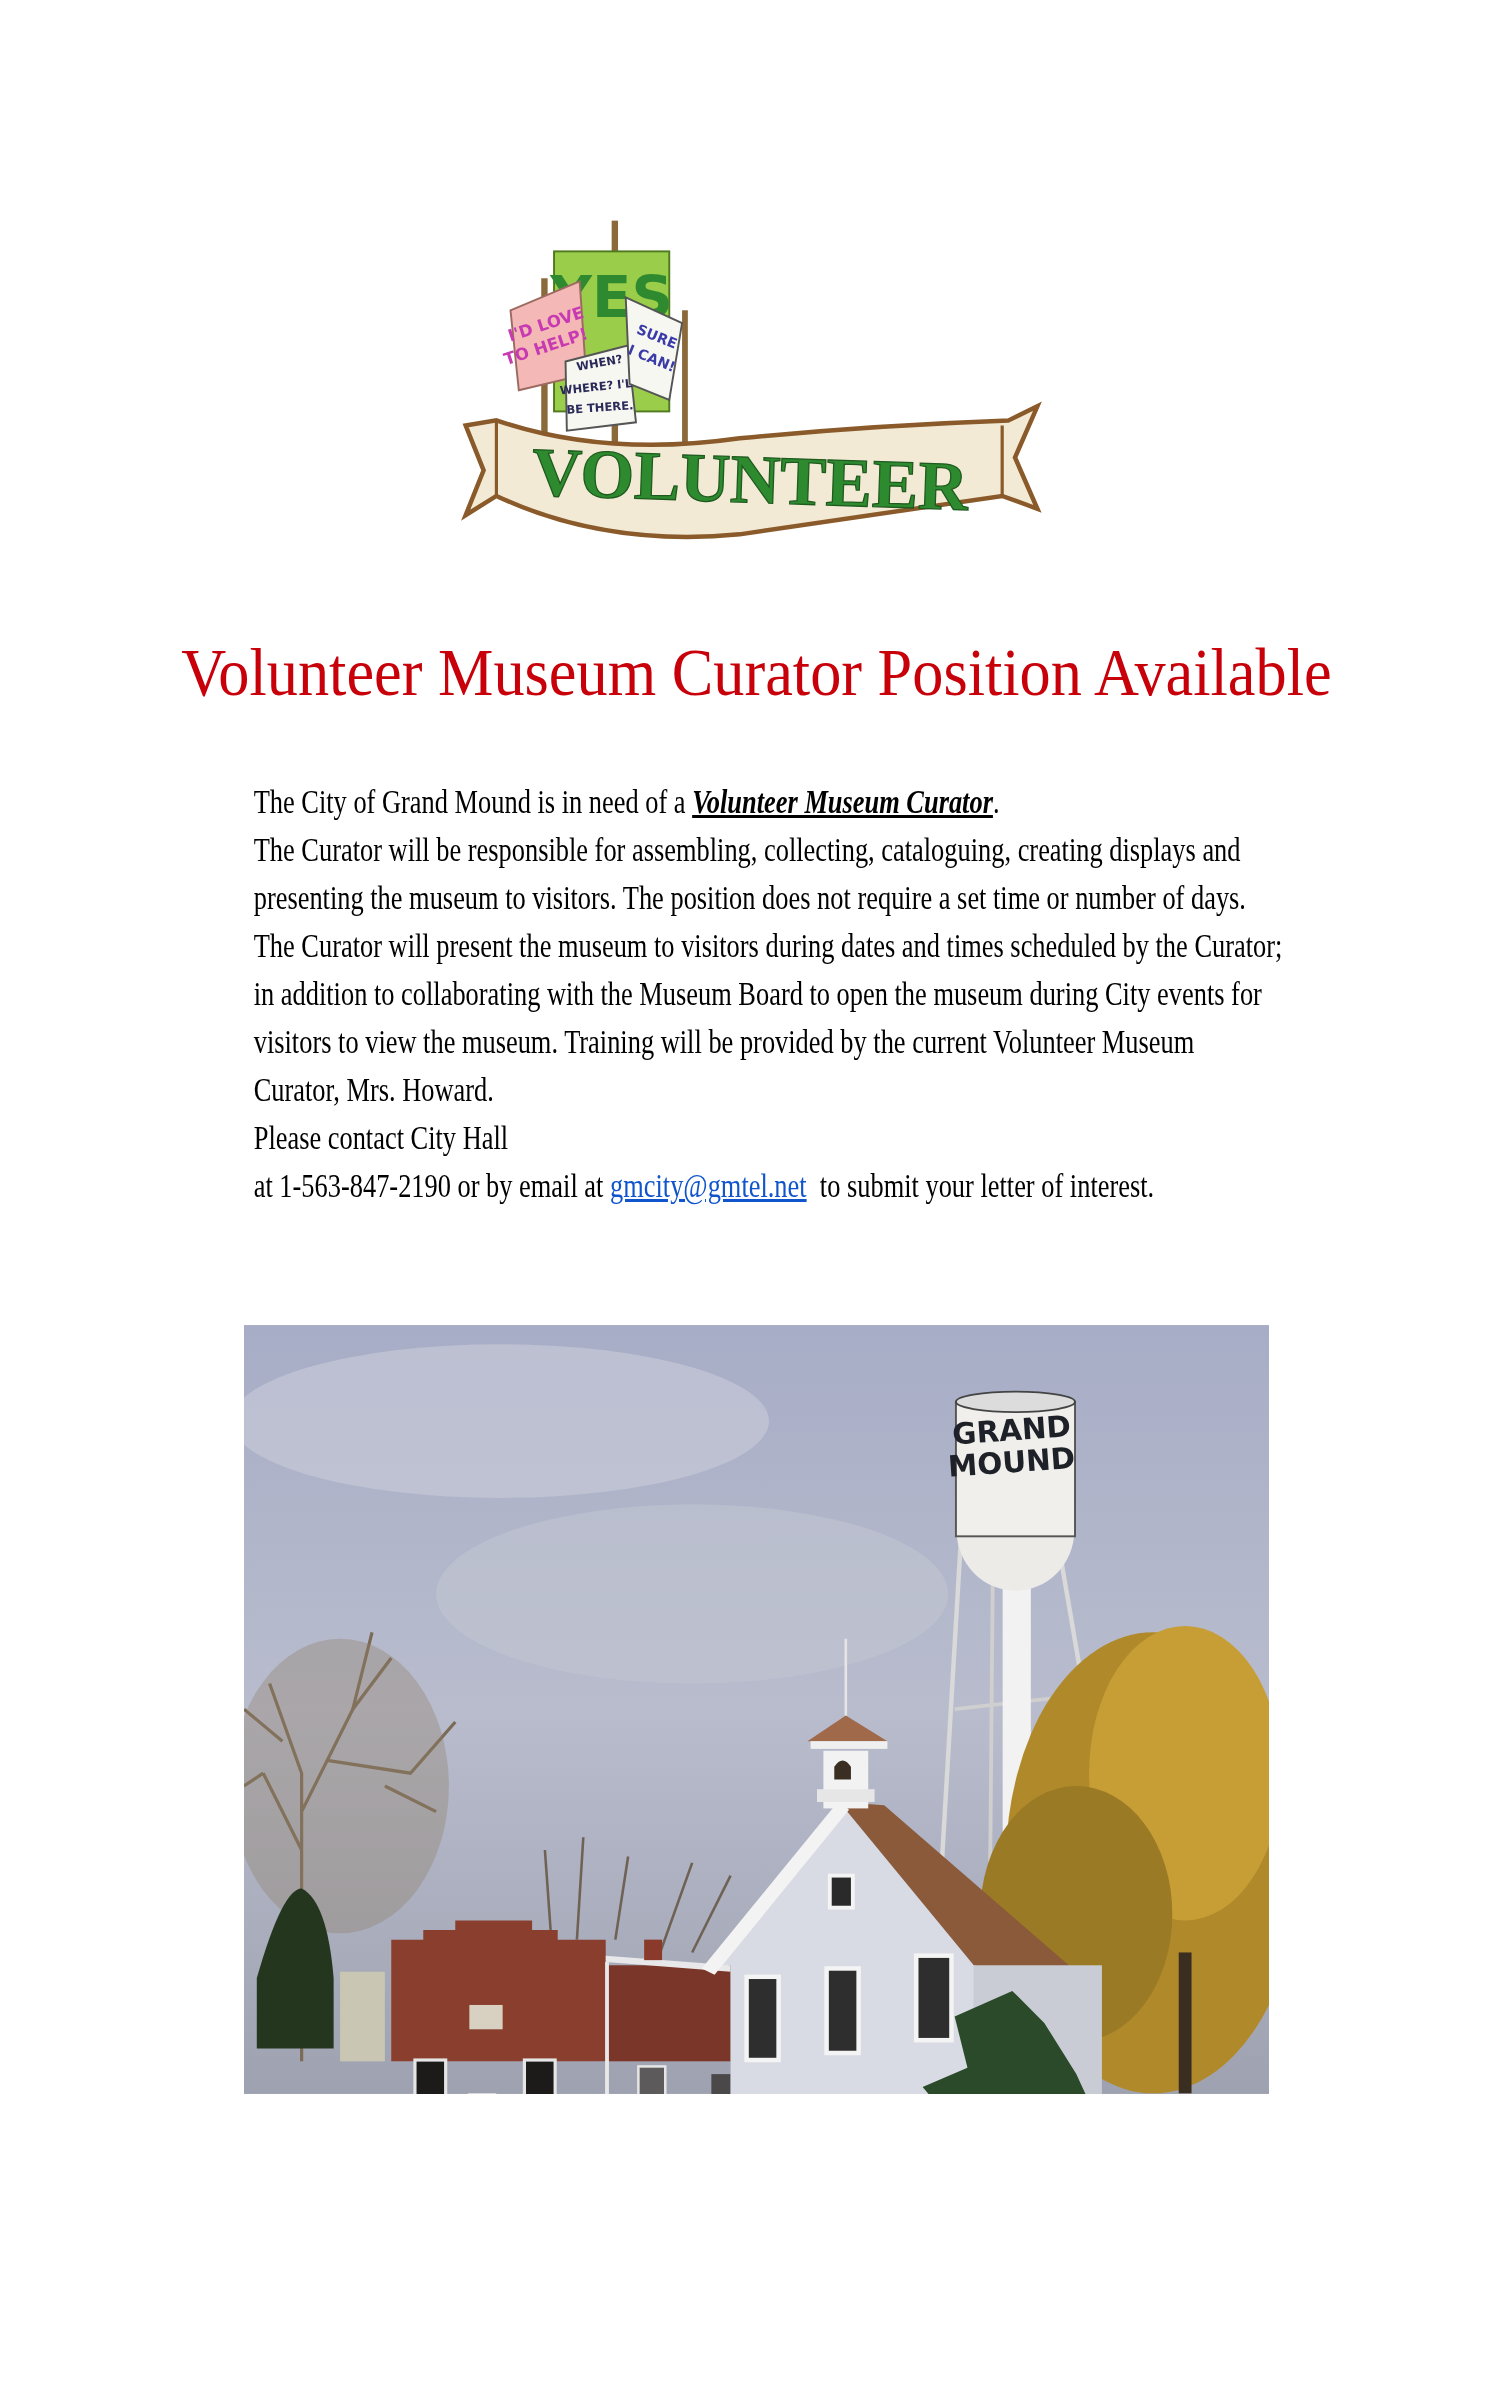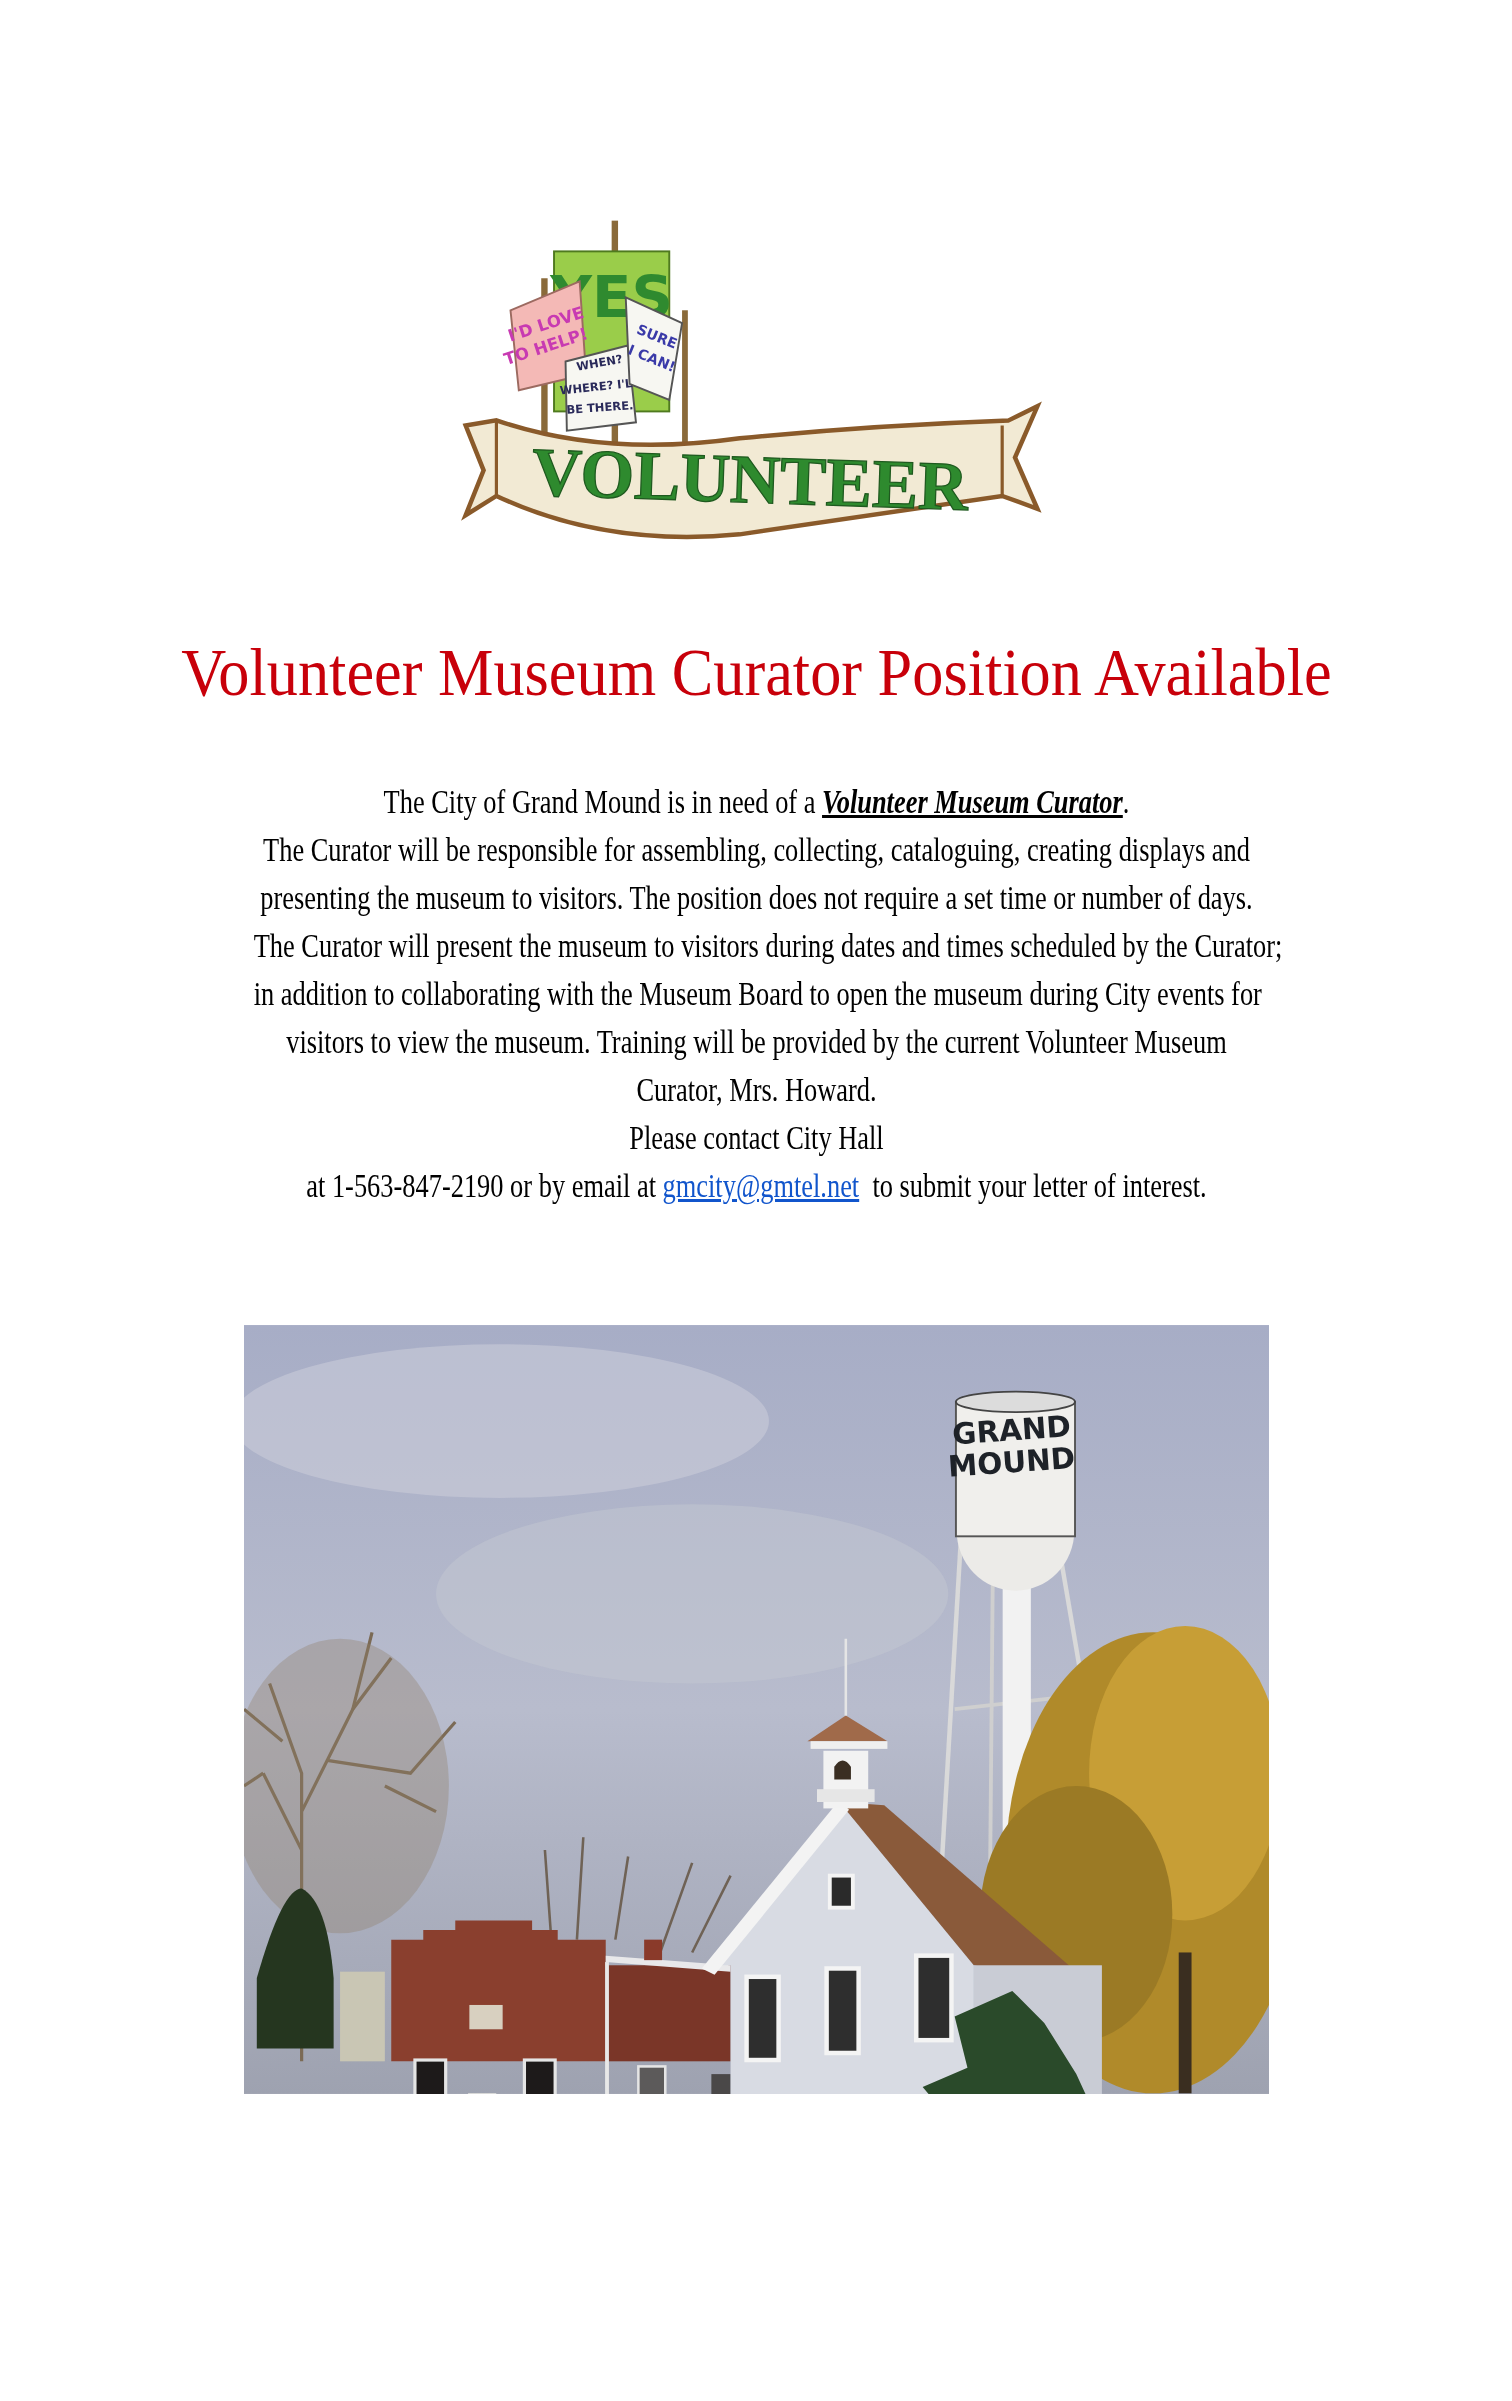--- a/index.html
+++ b/index.html
@@ -11,21 +11,21 @@
   
   #title {
     position: absolute; left: 0; top: 634px; width: 1513px; text-align: center;
     font-family: "Liberation Serif", "DejaVu Serif", serif;
     font-size: 67px; line-height: 77px; color: #c8000a; letter-spacing: 0px;
     transform: scaleX(0.93); transform-origin: center;
   }
 
   
   #body-text {
-    position: absolute; left: 128px; top: 778px; width: 1257px; text-align: center;
+    position: absolute; left: 128px; top: 778px; width: 1257px; text-align: left;
     font-family: "Liberation Serif", "DejaVu Serif", serif;
     font-size: 33px; line-height: 48px; color: #000;
   }
   #body-text .line { display: block; white-space: nowrap; transform: scaleX(0.80); transform-origin: center; }
   .em-link { font-weight: bold; font-style: italic; text-decoration: underline; text-decoration-thickness: 2.6px; }
   .email { color: #1155cc; text-decoration: underline; text-decoration-thickness: 2.6px; }
 
   
   #photo { position: absolute; left: 244px; top: 1325px; width: 1025px; height: 769px; overflow: hidden; }
   #photo svg { display: block; }

